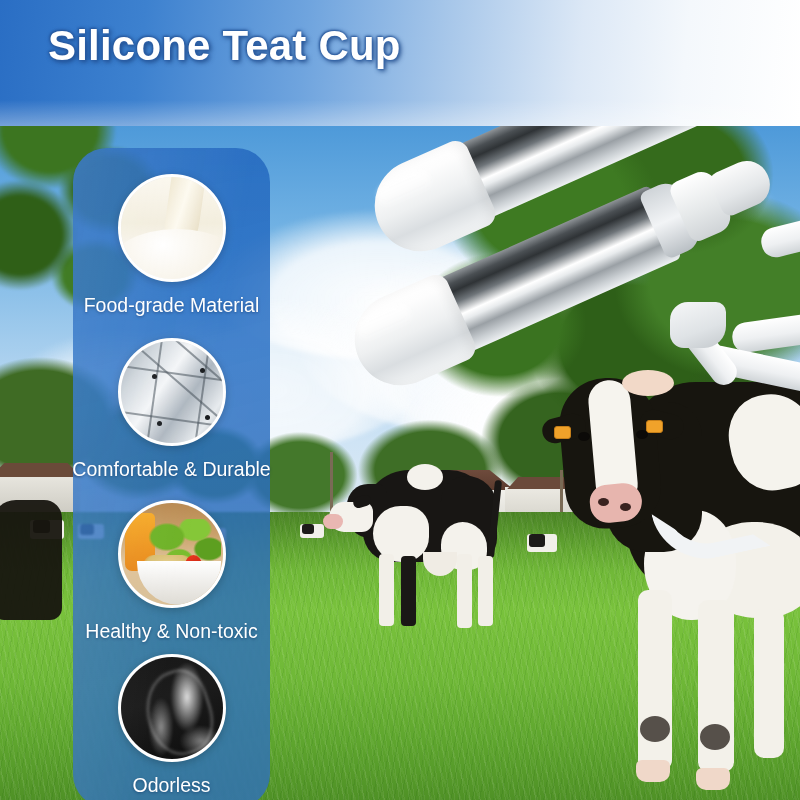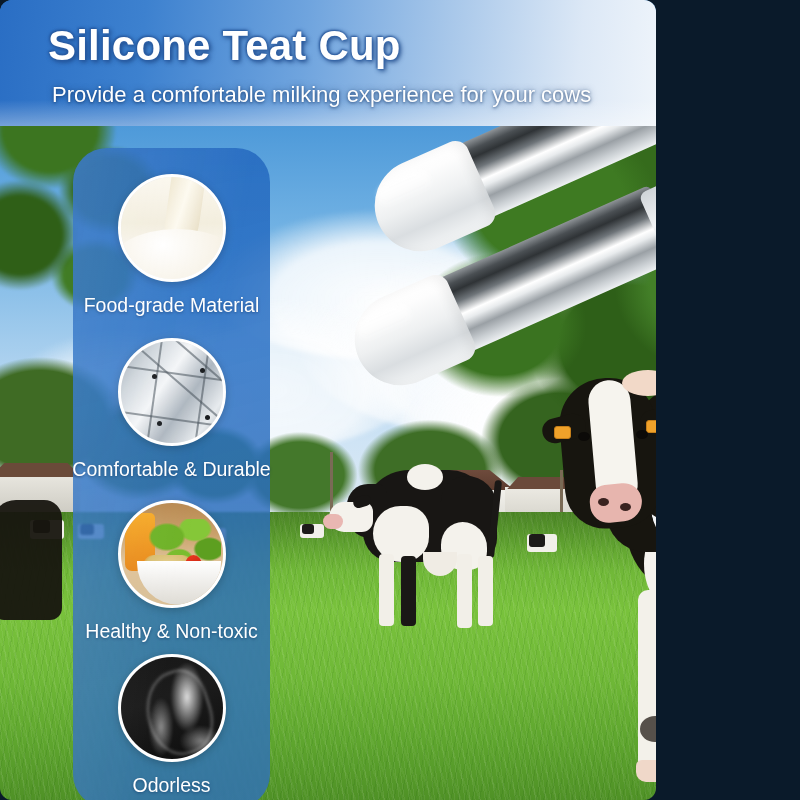--- a/index.html
+++ b/index.html
@@ -5,23 +5,22 @@
   * { box-sizing: border-box; margin: 0; padding: 0; }
   html, body {
     width: 800px; height: 800px;
     font-family: "Liberation Sans", sans-serif;
     overflow: hidden;
     background: #0a1a2a;
   }
 
   #stage {
     position: relative;
-    width: 656px; height: 800px;
+    width: 800px; height: 800px;
     overflow: hidden;
-    border-radius: 12px;
   }
 
   
   .scene { position: absolute; inset: 0; overflow: hidden; }
 
   
   .sky {
     position: absolute; left: 0; top: 0; width: 800px; height: 520px;
     background:
       linear-gradient(180deg,
@@ -700,15 +699,14 @@
       <div class="fcircle">
         <div class="art-smoke"></div>
       </div>
       <div class="flabel" style="top:120px">Odorless</div>
     </div>
 
   </div>
 
   <div class="topband"></div>
   <div class="title">Silicone Teat Cup</div>
-  <div class="subtitle">Provide a comfortable milking experience for your cows</div>
 
 </div>
 
 </body></html>

